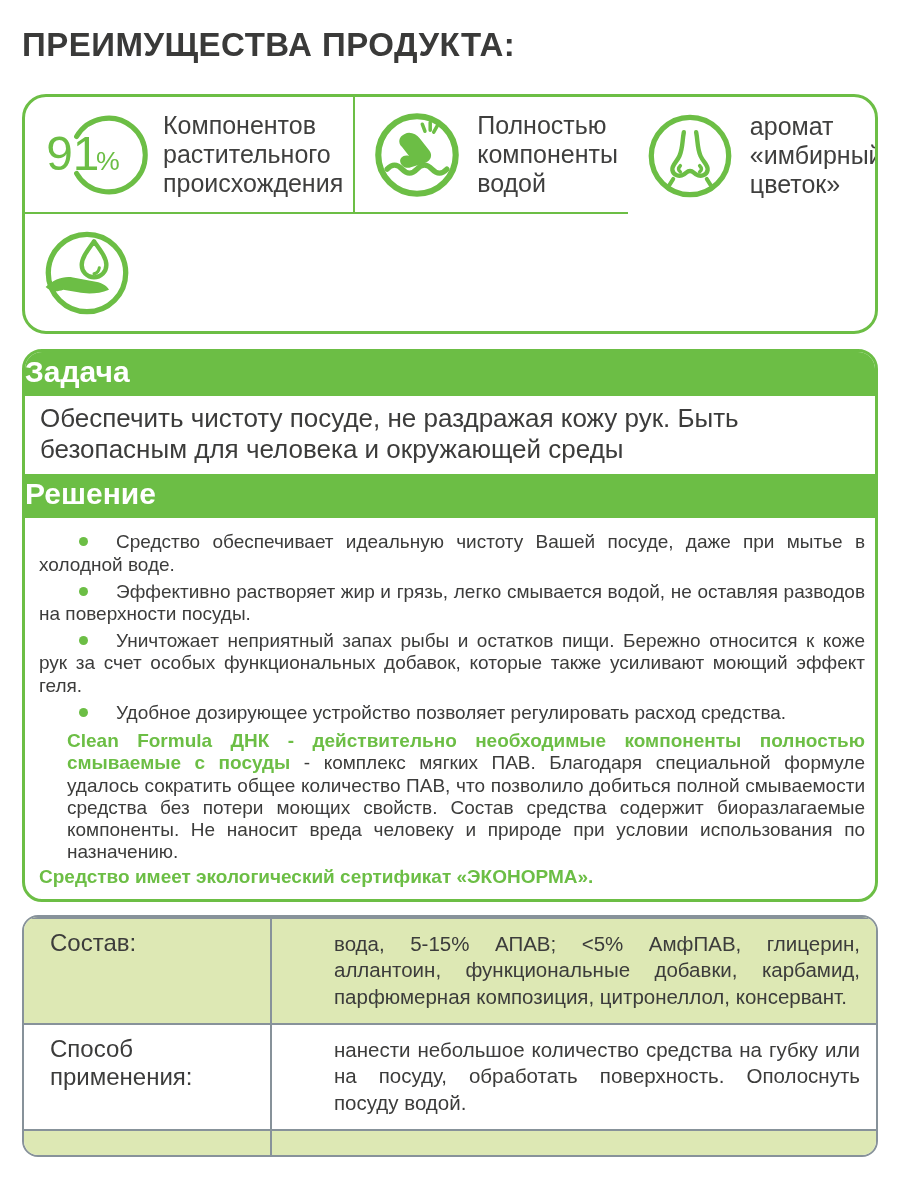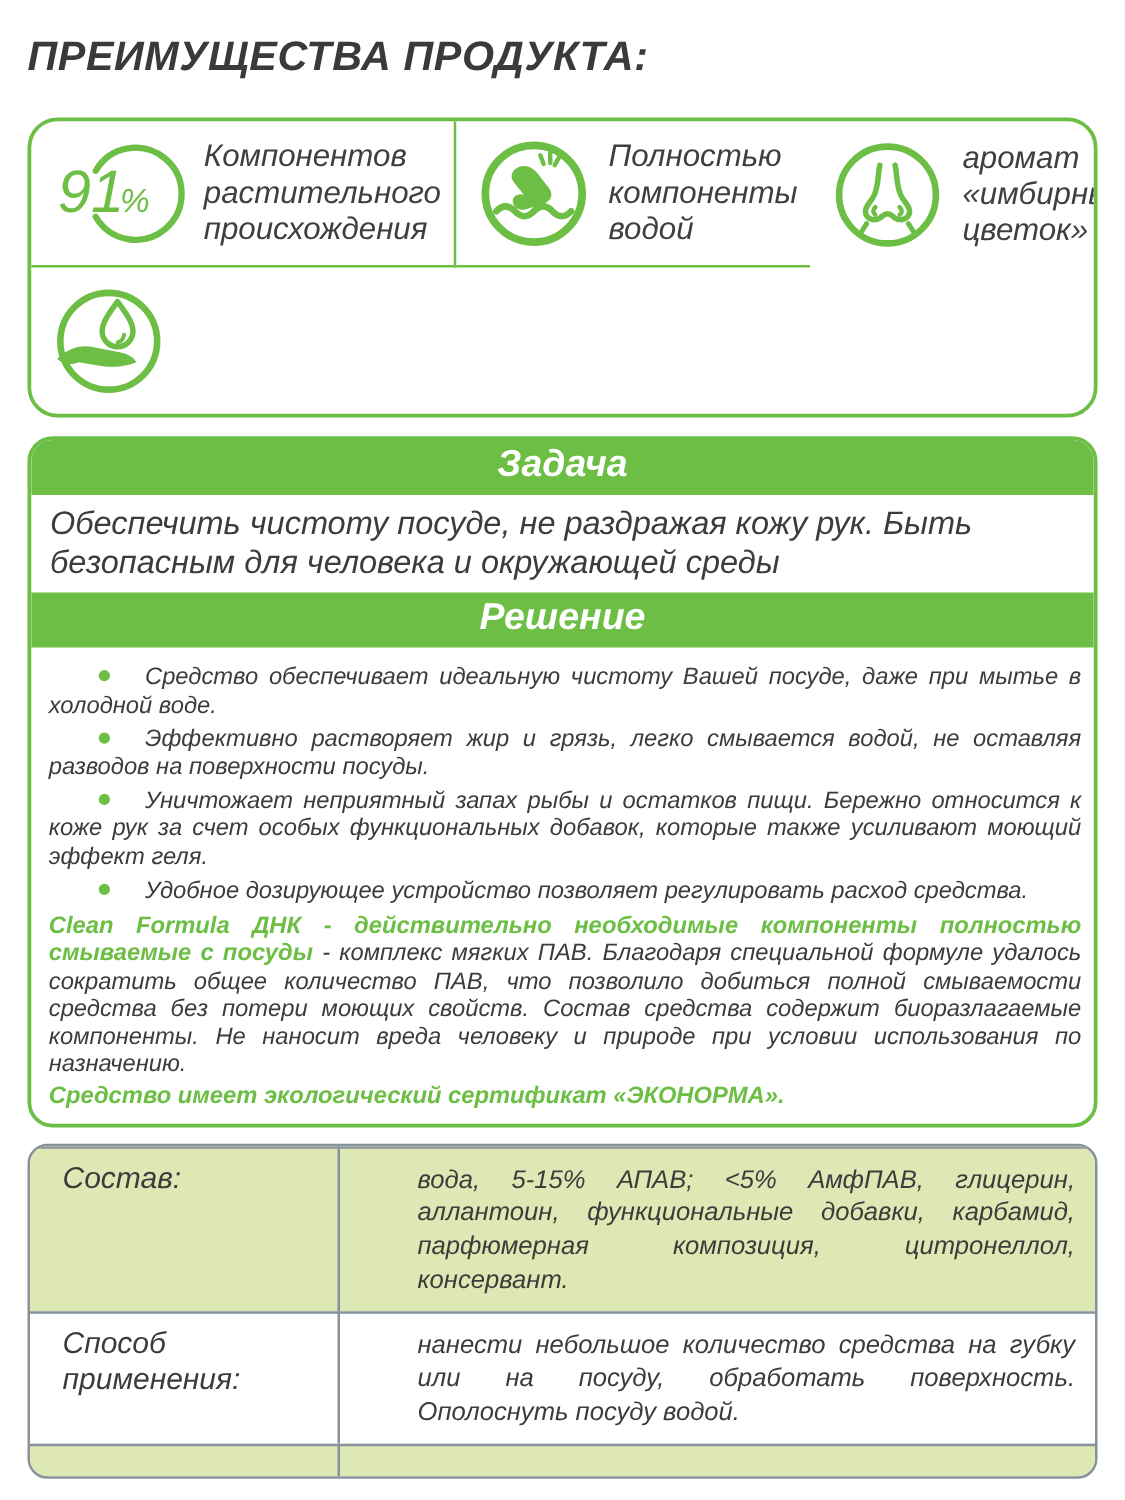--- a/index.html
+++ b/index.html
@@ -4,21 +4,21 @@
 <style>
   :root{
     --green:#6cbe45;
     --table_bg:#dde8b4;
     --table_border:#87929a;
     --text_dark:#3c3c3b;
   }
   *{box-sizing:border-box;margin:0;padding:0;}
   html,body{width:900px;height:1200px;overflow:hidden;background:#ffffff;}
   body{font-family:"Liberation Sans",sans-serif;color:var(--text_dark);}
-  .page{width:900px;height:1200px;padding:24px 22px 0 22px;font-style:italic;}
+  .page{width:900px;height:1200px;padding:24px 22px 0 22px;}
 
   
   .page-title{
     font-size:33px;font-weight:700;color:#3a3a39;letter-spacing:.5px;
     margin:2px 0 30px 0;
   }
 
   
   .benefits{
     border:3px solid var(--green);border-radius:24px;
@@ -39,31 +39,31 @@
   svg .fill{fill:var(--green);stroke:none;}
   .pct-num{font-size:52px;fill:var(--green);}
   .pct-sign{font-size:29px;fill:var(--green);}
 
   
   .section-block{
     margin-top:15px;border:3px solid var(--green);border-radius:20px;
     overflow:hidden;background:#fff;
   }
   .section-header{
-    background:var(--green);color:#ffffff;text-align:center;
+    background:var(--green);color:#ffffff;
     font-size:30px;font-weight:700;padding:3px 0 7px 0;
   }
   .task-body{padding:7px 15px 9px 15px;font-size:26px;line-height:1.2;}
   .solution-body{padding:8px 10px 10px 14px;font-size:19px;line-height:1.17;}
   .bullet-row{text-align:justify;text-indent:40px;margin:5px 0;}
   .dot{
     display:inline-block;width:9px;height:9px;border-radius:50%;
     background:var(--green);margin-right:28px;vertical-align:2px;
   }
-  .formula-par{text-align:justify;margin-top:6px;}
+  .formula-par{text-align:justify;margin-top:6px;margin-left:28px;}
   .formula-lead{color:var(--green);font-weight:700;}
   .certificate{color:var(--green);font-weight:700;margin-top:3px;}
 
   
   .info-table{
     margin-top:13px;border:2px solid var(--table_border);border-radius:16px;
     overflow:hidden;display:grid;grid-template-columns:248px 1fr;
   }
   .t-label,.t-value{border-top:2px solid var(--table_border);}
   .t-label{

